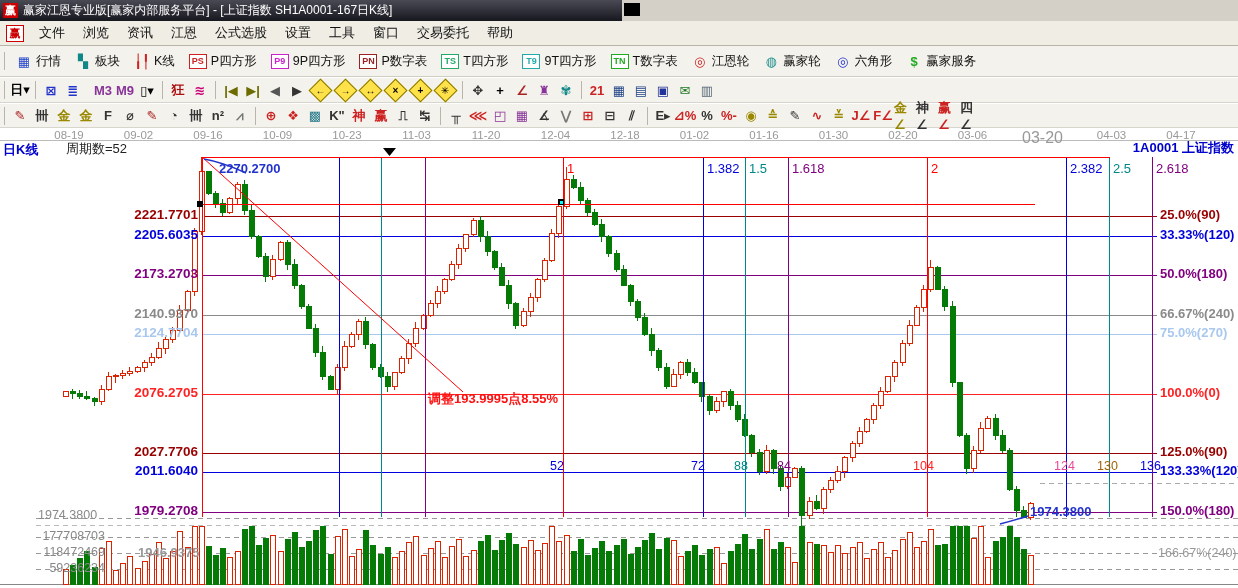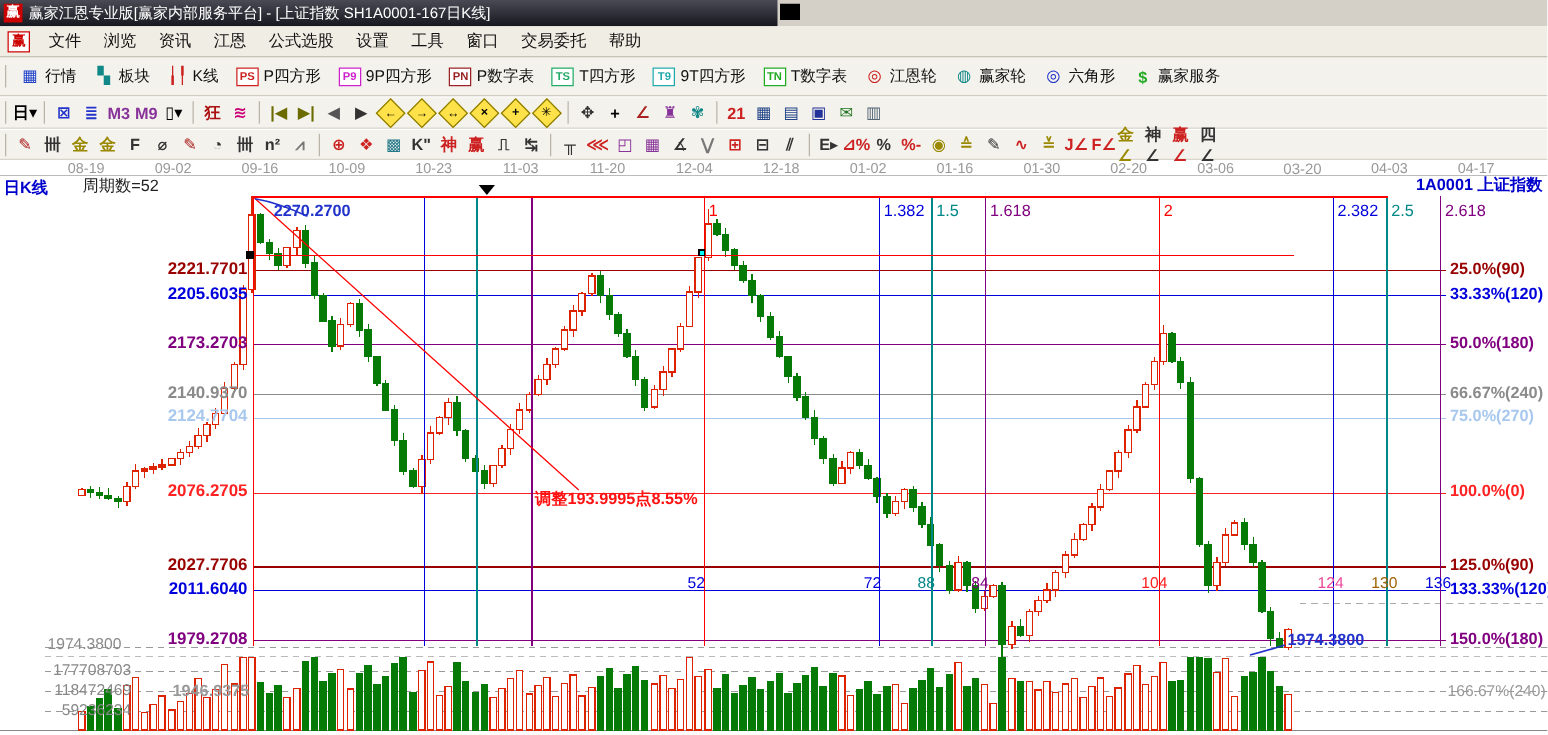--- a/index.html
+++ b/index.html
@@ -115,21 +115,21 @@
         <span class="glyph-ic" style="color: rgb(34, 170, 34);">$</span>
         <span>赢家服务</span>
       </div>
     </div>
   <div class="toolbar" id="toolbar-row2">
       <div class="vsep"></div>
       <div class="icon-btn" style="color: rgb(0, 0, 0);">日▾</div>
       <div class="vsep"></div>
       <div class="icon-btn" style="color: rgb(34, 51, 204);">⊠</div>
       <div class="icon-btn" style="color: rgb(34, 51, 204);">≣</div>
-      <div class="icon-btn" style="color: rgb(136, 51, 153);">M3</div>
+      <div class="icon-btn" style="color: rgb(136, 51, 153); margin-left: 8px;">M3</div>
       <div class="icon-btn" style="color: rgb(136, 51, 153);">M9</div>
       <div class="icon-btn" style="color: rgb(0, 0, 0);">▯▾</div>
       <div class="vsep"></div>
       <div class="icon-btn" style="color: rgb(170, 17, 17);">狂</div>
       <div class="icon-btn" style="color: rgb(204, 0, 119);">≋</div>
       <div class="vsep"></div>
       <div class="icon-btn" style="color: rgb(107, 107, 0);">|◀</div>
       <div class="icon-btn" style="color: rgb(107, 107, 0);">▶|</div>
       <div class="icon-btn" style="color: rgb(85, 85, 85);">◀</div>
       <div class="icon-btn" style="color: rgb(51, 51, 51);">▶</div>
@@ -672,21 +672,21 @@
         <div class="ch-label" style="left: 327px; top: 0px; width: 40px; text-align: center; color: rgb(153, 153, 153); font-size: 11.5px;">10-23</div>
         <div class="ch-label" style="left: 396.5px; top: 0px; width: 40px; text-align: center; color: rgb(153, 153, 153); font-size: 11.5px;">11-03</div>
         <div class="ch-label" style="left: 466px; top: 0px; width: 40px; text-align: center; color: rgb(153, 153, 153); font-size: 11.5px;">11-20</div>
         <div class="ch-label" style="left: 535.5px; top: 0px; width: 40px; text-align: center; color: rgb(153, 153, 153); font-size: 11.5px;">12-04</div>
         <div class="ch-label" style="left: 605px; top: 0px; width: 40px; text-align: center; color: rgb(153, 153, 153); font-size: 11.5px;">12-18</div>
         <div class="ch-label" style="left: 674.5px; top: 0px; width: 40px; text-align: center; color: rgb(153, 153, 153); font-size: 11.5px;">01-02</div>
         <div class="ch-label" style="left: 744px; top: 0px; width: 40px; text-align: center; color: rgb(153, 153, 153); font-size: 11.5px;">01-16</div>
         <div class="ch-label" style="left: 813.5px; top: 0px; width: 40px; text-align: center; color: rgb(153, 153, 153); font-size: 11.5px;">01-30</div>
         <div class="ch-label" style="left: 883px; top: 0px; width: 40px; text-align: center; color: rgb(153, 153, 153); font-size: 11.5px;">02-20</div>
         <div class="ch-label" style="left: 952.5px; top: 0px; width: 40px; text-align: center; color: rgb(153, 153, 153); font-size: 11.5px;">03-06</div>
-        <div class="ch-label" style="left: 1022px; top: 0px; width: 40px; text-align: center; color: rgb(153, 153, 153); font-size: 12px;">03-20</div>
+        <div class="ch-label" style="left: 1022px; top: 0px; width: 40px; text-align: center; color: rgb(153, 153, 153); font-size: 16px;">03-20</div>
         <div class="ch-label" style="left: 1091.5px; top: 0px; width: 40px; text-align: center; color: rgb(153, 153, 153); font-size: 11.5px;">04-03</div>
         <div class="ch-label" style="left: 1161px; top: 0px; width: 40px; text-align: center; color: rgb(153, 153, 153); font-size: 11.5px;">04-17</div>
         <div class="ch-label" style="left: 103px; top: 79.1462px; width: 95px; text-align: right; color: rgb(153, 0, 0); font-weight: bold; font-size: 13.5px;">2221.7701</div>
         <div class="ch-label" style="left: 1160px; top: 79.1462px; color: rgb(153, 0, 0); font-weight: bold; font-size: 13px;">25.0%(90)</div>
         <div class="ch-label" style="left: 103px; top: 98.8616px; width: 95px; text-align: right; color: rgb(0, 0, 221); font-weight: bold; font-size: 13.5px;">2205.6035</div>
         <div class="ch-label" style="left: 1160px; top: 98.8616px; color: rgb(0, 0, 221); font-weight: bold; font-size: 13px;">33.33%(120)</div>
         <div class="ch-label" style="left: 103px; top: 138.292px; width: 95px; text-align: right; color: rgb(128, 0, 128); font-weight: bold; font-size: 13.5px;">2173.2703</div>
         <div class="ch-label" style="left: 1160px; top: 138.292px; color: rgb(128, 0, 128); font-weight: bold; font-size: 13px;">50.0%(180)</div>
         <div class="ch-label" style="left: 103px; top: 177.723px; width: 95px; text-align: right; color: rgb(138, 138, 138); font-weight: bold; font-size: 13.5px;">2140.9370</div>
         <div class="ch-label" style="left: 1160px; top: 177.723px; color: rgb(138, 138, 138); font-weight: bold; font-size: 13px;">66.67%(240)</div>

